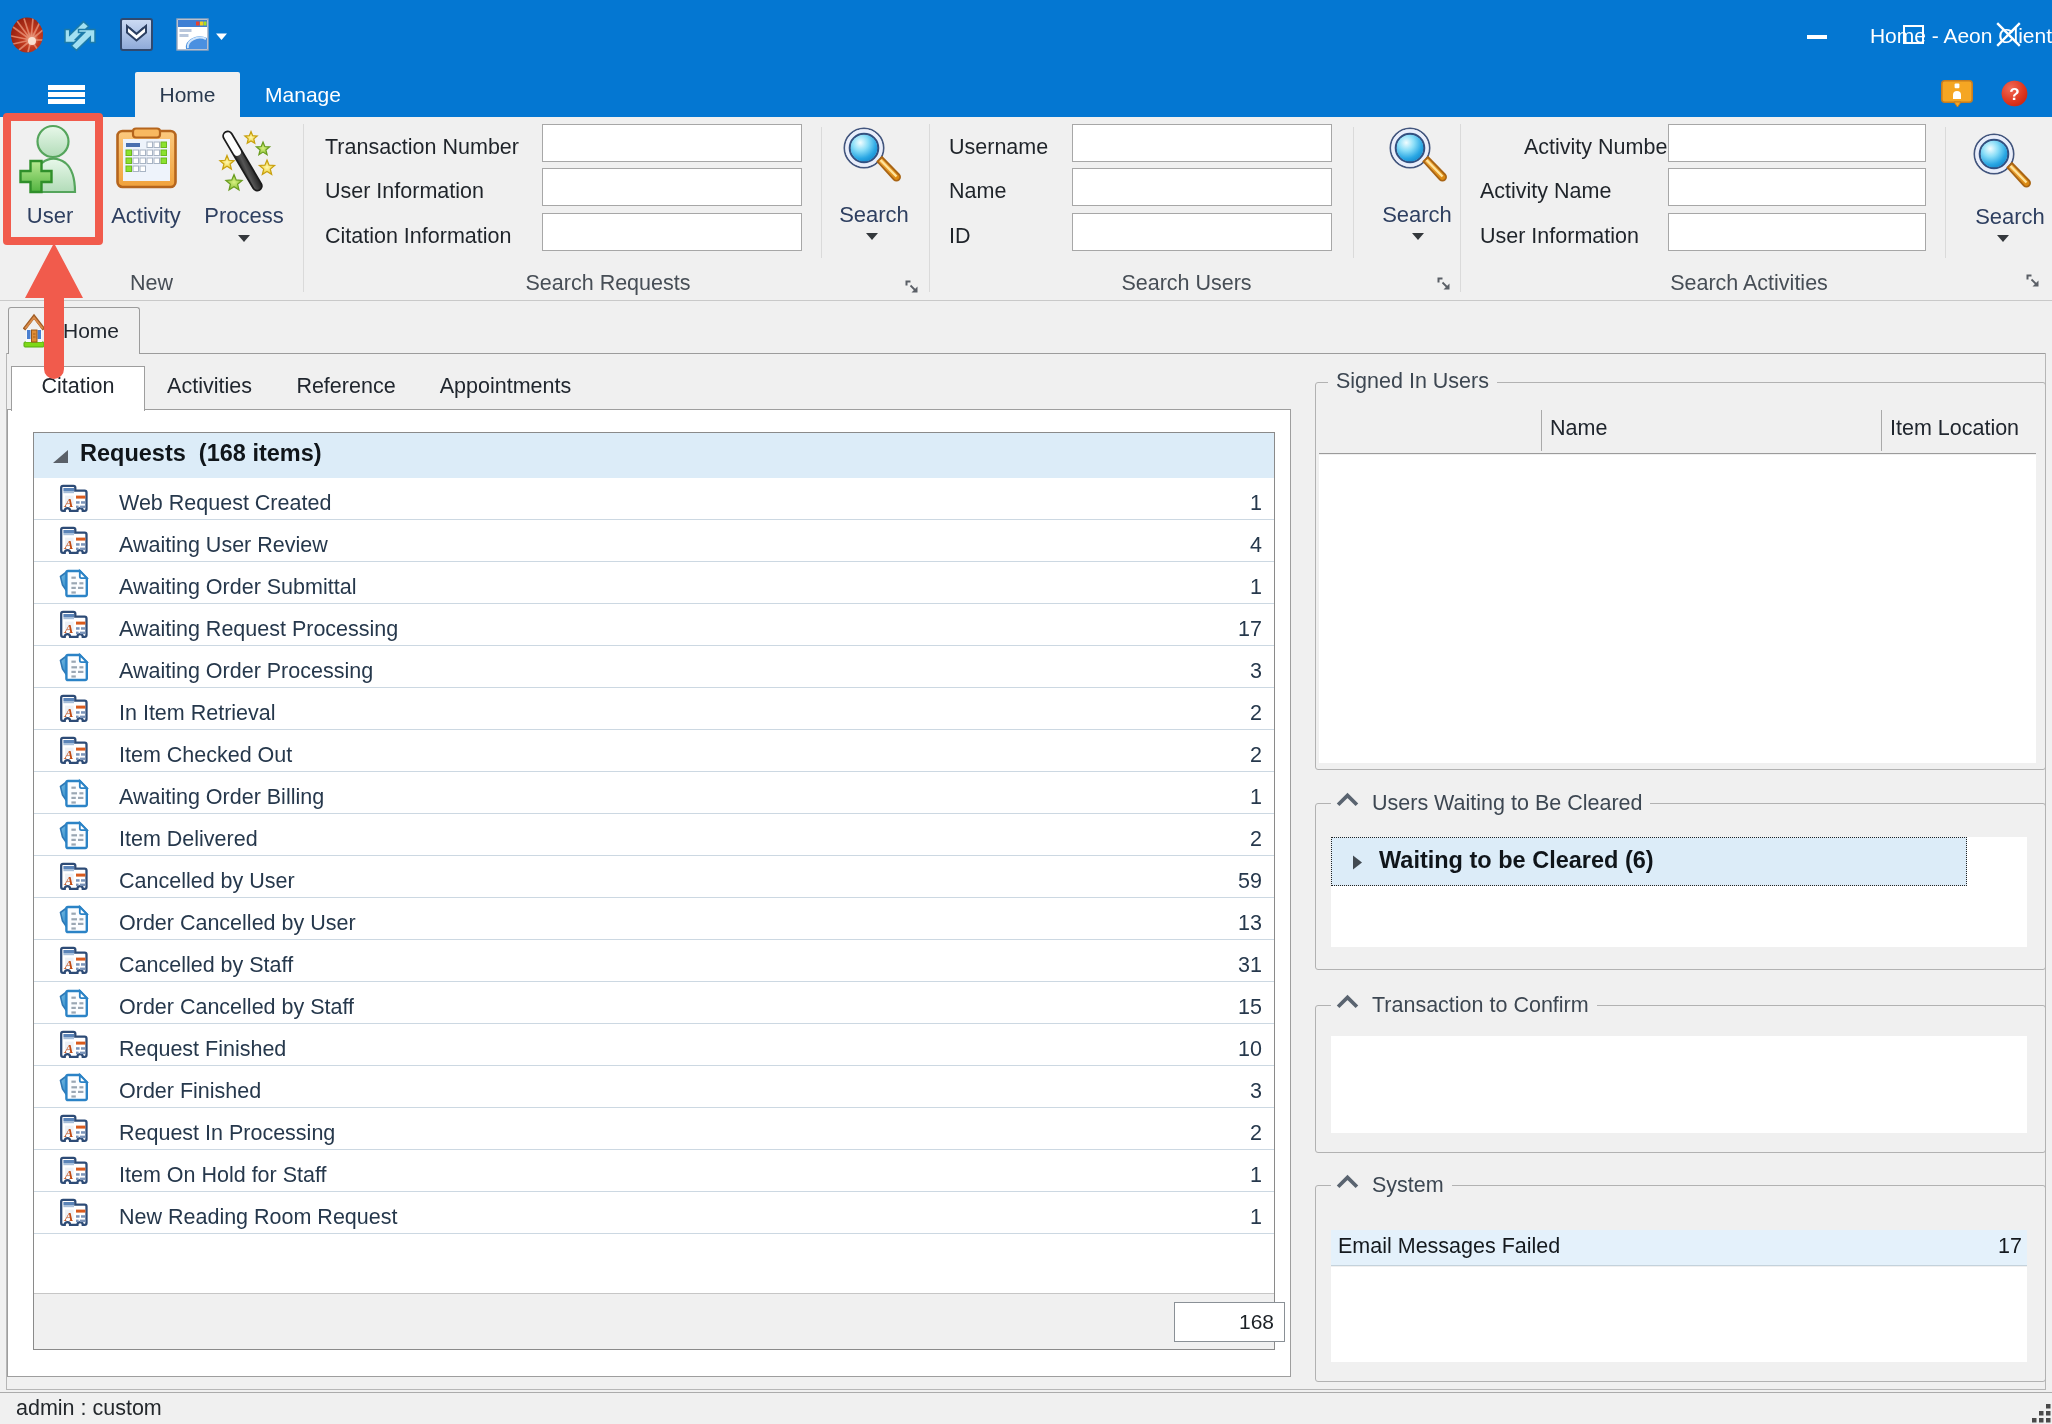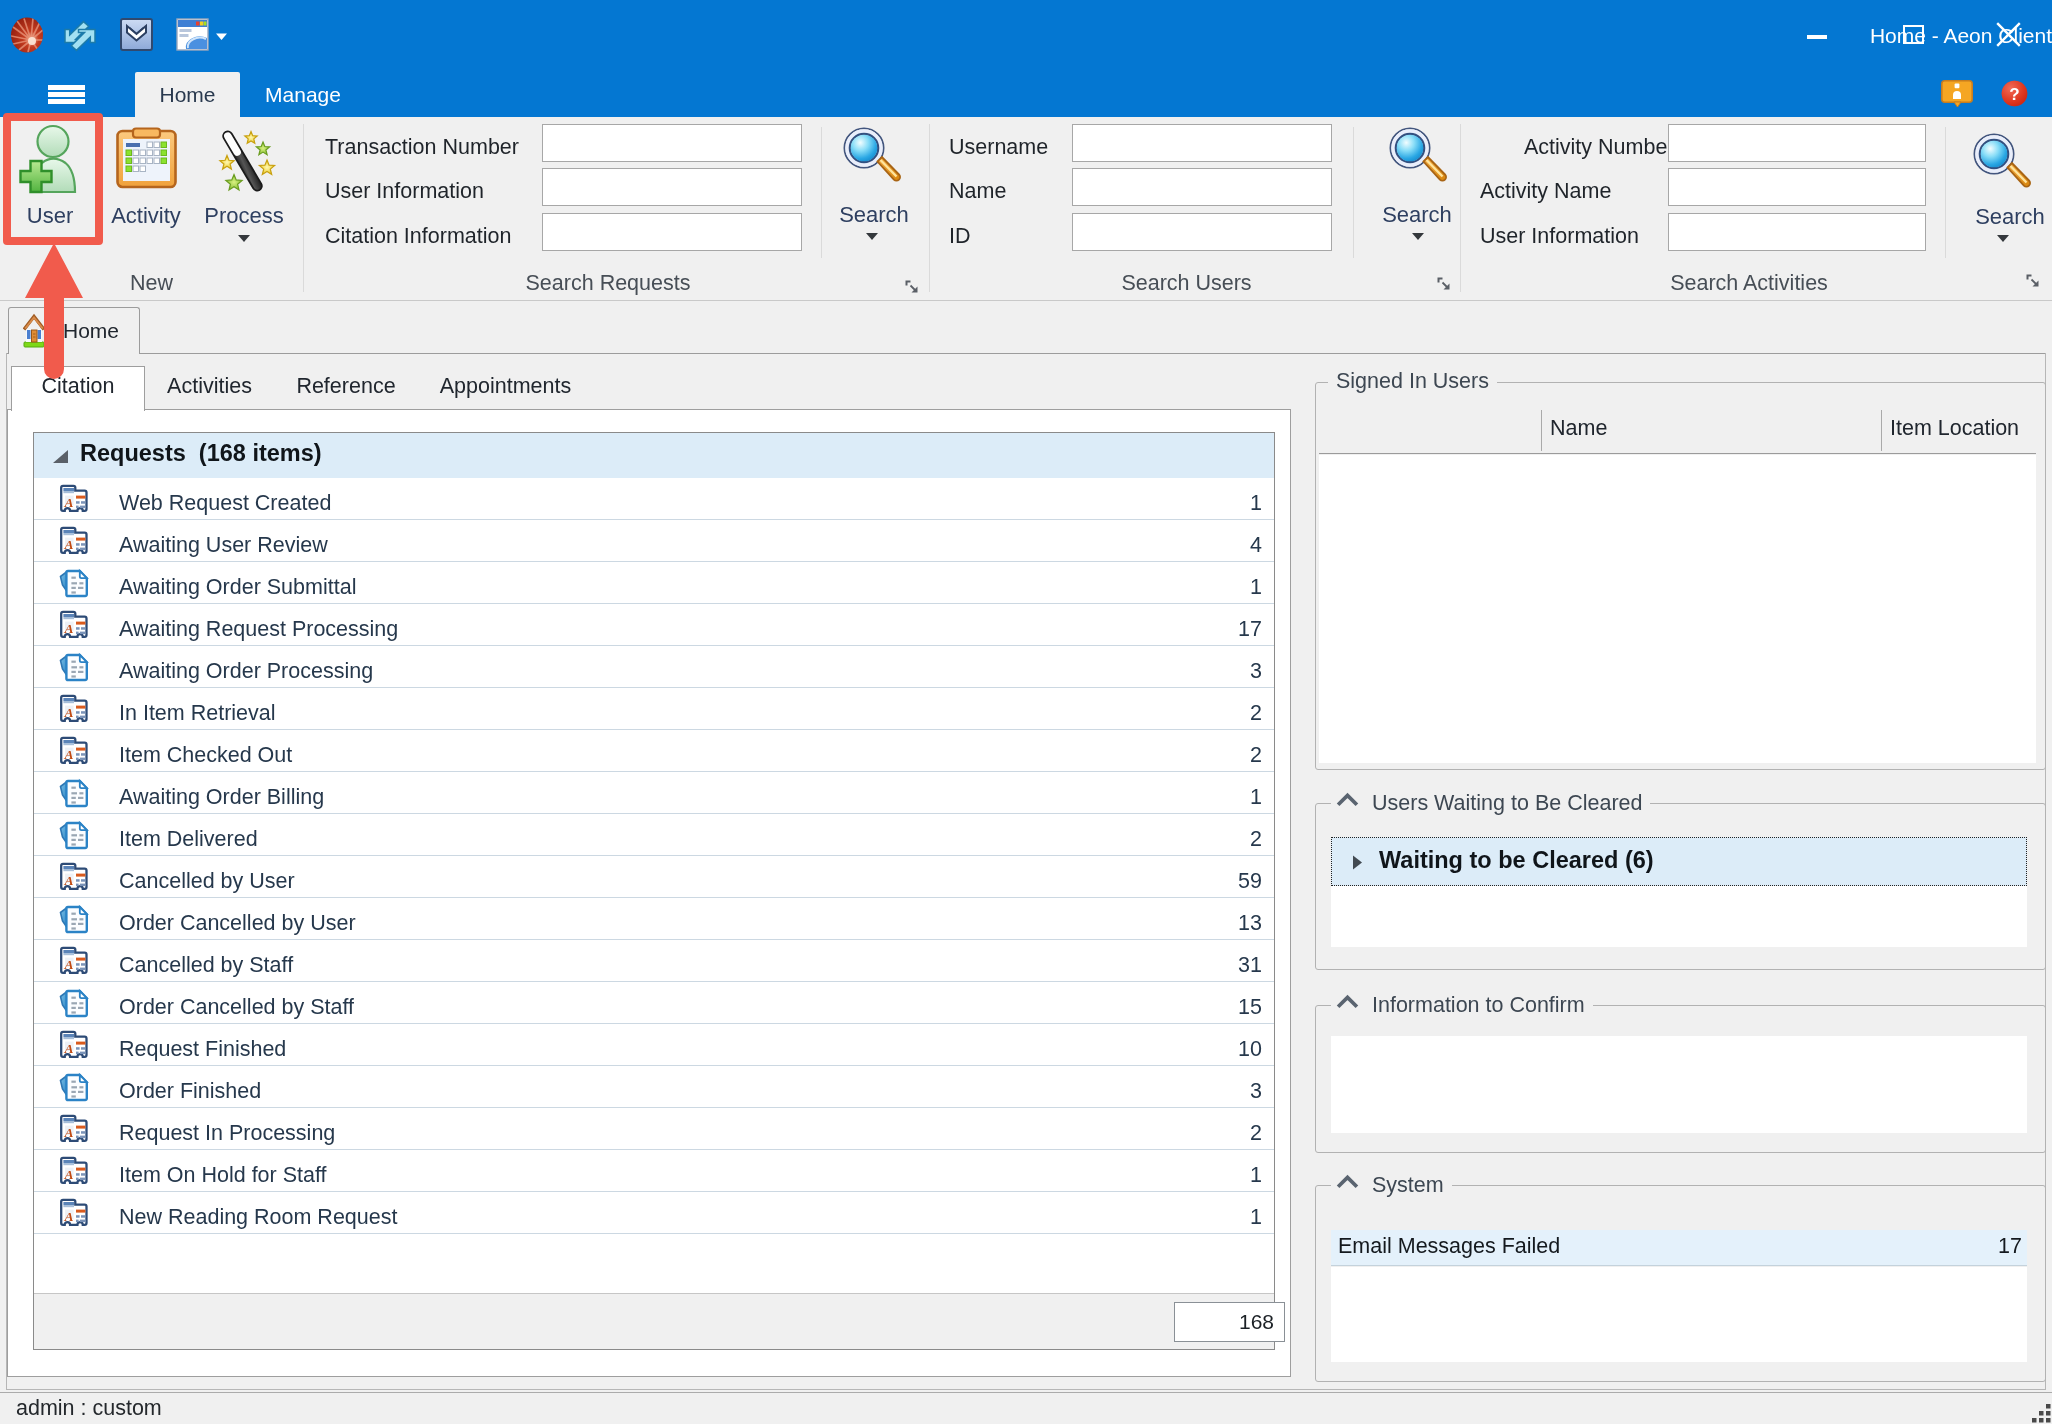--- a/index.html
+++ b/index.html
@@ -517,32 +517,32 @@
   <div class="abs" style="left:571px;top:9px;font-size:21.5px;color:#20262e">Item Location</div>
 </div>
 <div class="whitebox" style="left:1319px;top:455px;width:717px;height:308px;"></div>
 
 <div class="fs" style="top:803px;height:167px;"></div>
 <svg class="chev" style="left:1331px;top:792px" width="22" height="14">
     <use href="#chevup"></use>
   </svg>
 <div class="legend" style="left:1364px;top:791px;">Users Waiting to Be Cleared</div>
 <div class="whitebox" style="left:1331px;top:837px;width:696px;height:110px;"></div>
-<div class="bluerow" style="left:1331px;top:837px;width:696px;height:49px;border:1px dotted #222;">
+<div class="bluerow" style="left:1331px;top:837px;width:636px;height:49px;border:1px dotted #222;">
   <svg class="abs" style="left:19px;top:16px" width="13" height="17" viewBox="0 0 13 17">
       <path d="M2 1.5 L11 8.5 L2 15.5 z" fill="#424a52"></path>
     </svg>
   <b class="abs" style="left:47px;top:9px;font-size:23.5px;color:#10151a">Waiting to be Cleared (6)</b>
 </div>
 
 <div class="fs" style="top:1005px;height:148px;"></div>
 <svg class="chev" style="left:1331px;top:994px" width="22" height="14">
     <use href="#chevup"></use>
   </svg>
-<div class="legend" style="left:1364px;top:993px;">Information to Confirm</div>
+<div class="legend" style="left:1364px;top:993px;">Transaction to Confirm</div>
 <div class="whitebox" style="left:1331px;top:1036px;width:696px;height:97px;"></div>
 
 <div class="fs" style="top:1185px;height:197px;"></div>
 <svg class="chev" style="left:1331px;top:1174px" width="22" height="14">
     <use href="#chevup"></use>
   </svg>
 <div class="legend" style="left:1364px;top:1173px;">System</div>
 <div class="abs" style="left:1331px;top:1230px;width:696px;height:36px;background:#e4f1fb;border-bottom:1px solid #c4d2dc;">
   <div class="abs" style="left:7px;top:4px;font-size:21.5px;color:#14191e">Email Messages Failed</div>
   <div class="abs" style="right:5px;top:4px;font-size:21.5px;color:#14191e">17</div>

